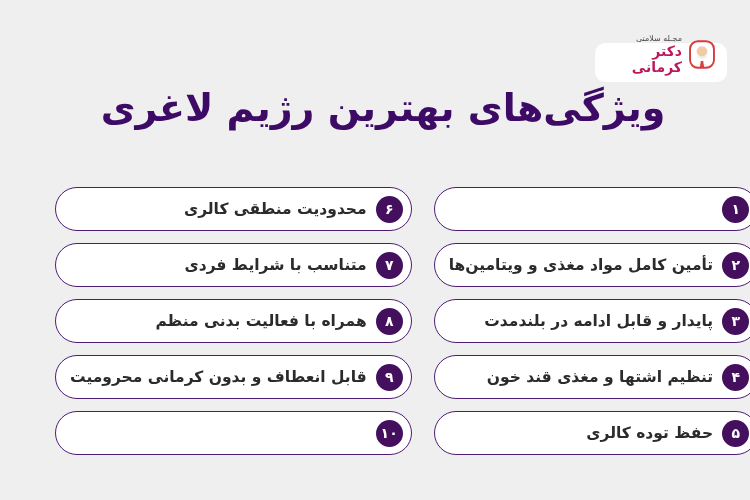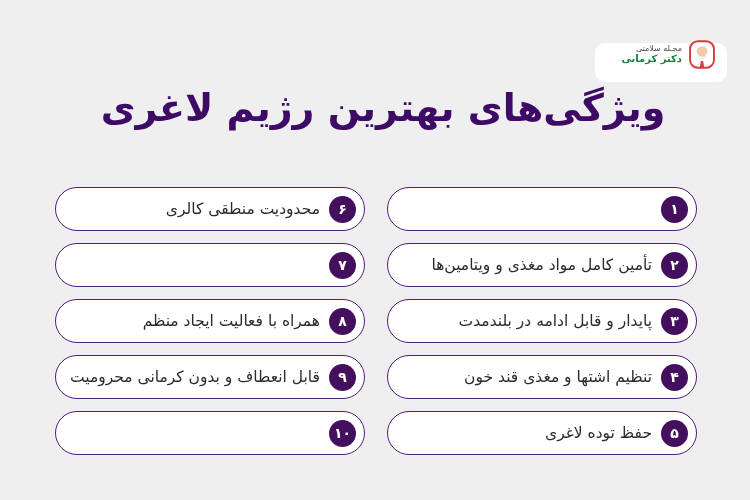--- a/index.html
+++ b/index.html
@@ -34,23 +34,23 @@
     direction: ltr;
   }
   .logo-text { text-align: right; direction: rtl; line-height: 1.15; }
   .logo-mag {
     font-size: 8px;
     color: #4a4a4a;
     letter-spacing: 0;
     display: block;
   }
   .logo-brand {
-    font-size: 10px;
+    font-size: 14px;
     font-weight: bold;
-    color: #15803d;
+    color: #be185d;
     display: block;
   }
   .logo-avatar { flex: 0 0 auto; width: 26px; height: 29px; }
 
   
   .title {
     position: absolute;
     top: 86px;
     left: 8px;
     width: 750px;
@@ -99,21 +99,21 @@
     color: #ffffff;
     font-size: 14px;
     font-weight: bold;
     display: flex;
     align-items: center;
     justify-content: center;
     line-height: 1;
   }
   .pill-label {
     font-size: 15.5px;
-    font-weight: 400;
+    font-weight: 700;
     color: #2b2b2b;
     white-space: nowrap;
   }
 </style>
 </head>
 <body>
 
 <div class="canvas">
 
   <div class="logo-card-inner">
@@ -145,24 +145,25 @@
 
   <div class="grid">
 
     <div class="col">
       <div class="pill">
         <span class="num-badge">۶</span>
         <span class="pill-label">محدودیت منطقی کالری</span>
       </div>
       <div class="pill">
         <span class="num-badge">۷</span>
+        <span class="pill-label">متناسب با شرایط فردی</span>
       </div>
       <div class="pill">
         <span class="num-badge">۸</span>
-        <span class="pill-label">همراه با فعالیت ایجاد منظم</span>
+        <span class="pill-label">همراه با فعالیت بدنی منظم</span>
       </div>
       <div class="pill">
         <span class="num-badge">۹</span>
         <span class="pill-label">قابل انعطاف و بدون کرمانی محرومیت</span>
       </div>
       <div class="pill">
         <span class="num-badge">۱۰</span>
       </div>
     </div>
 
@@ -177,18 +178,18 @@
       <div class="pill">
         <span class="num-badge">۳</span>
         <span class="pill-label">پایدار و قابل ادامه در بلندمدت</span>
       </div>
       <div class="pill">
         <span class="num-badge">۴</span>
         <span class="pill-label">تنظیم اشتها و مغذی قند خون</span>
       </div>
       <div class="pill">
         <span class="num-badge">۵</span>
-        <span class="pill-label">حفظ توده لاغری</span>
+        <span class="pill-label">حفظ توده کالری</span>
       </div>
     </div>
 
   </div>
 </div>
 
 </body></html>

